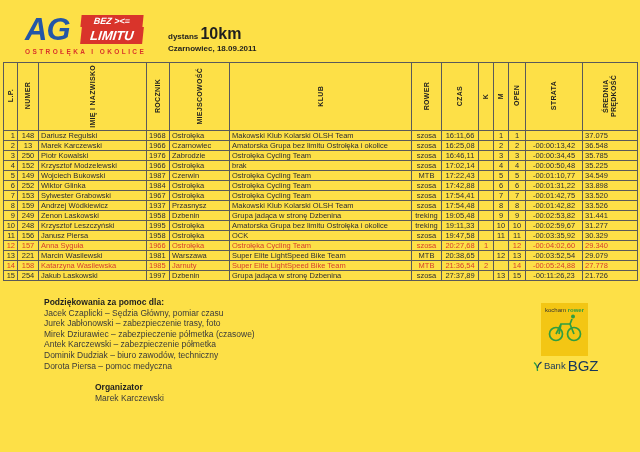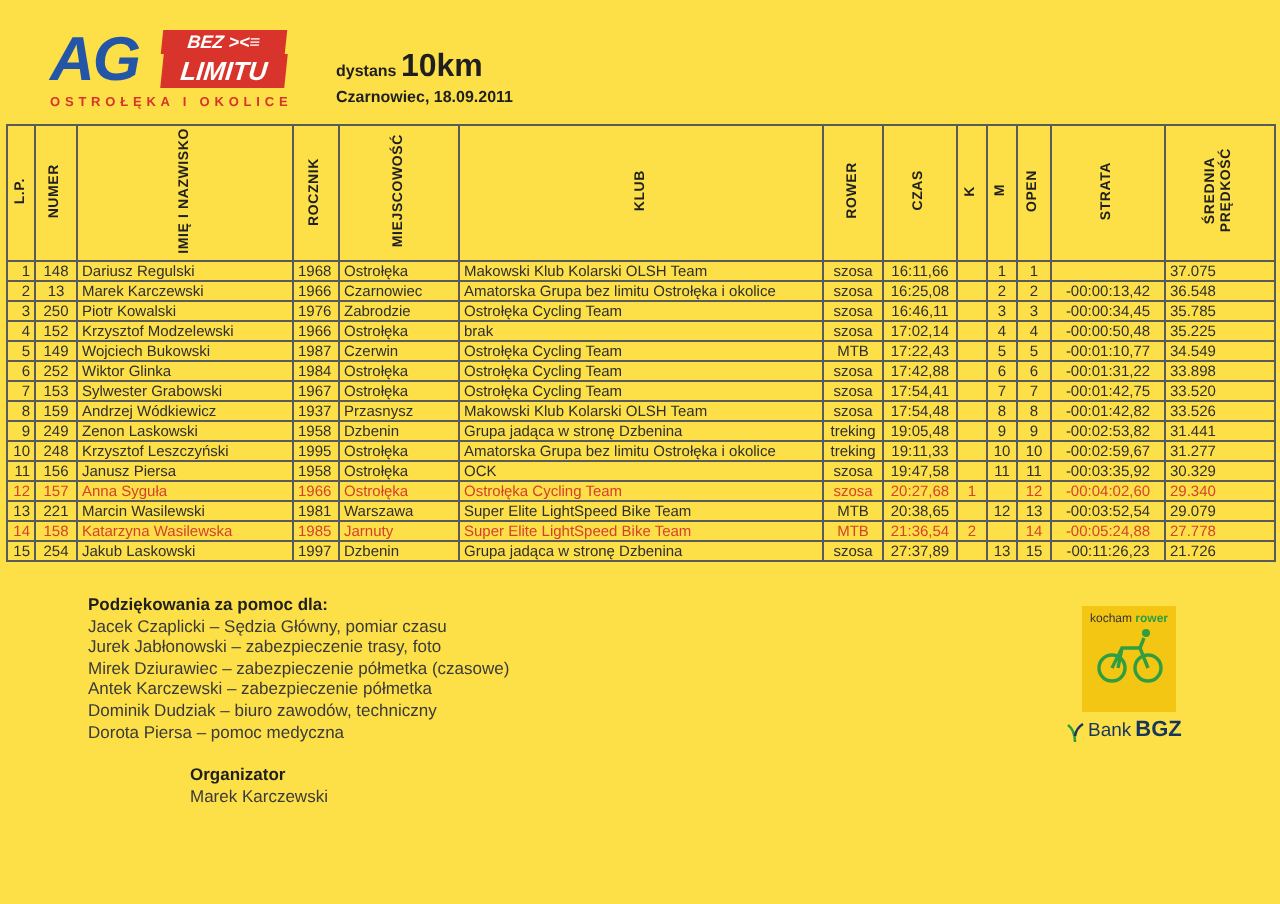--- a/index.html
+++ b/index.html
@@ -55,21 +55,21 @@
     line-height:10px; color:#3a3a3a; }
   #judge .ttl { font-weight:bold; color:#1f1f1f; }
   
   #kocham { position:absolute; left:541px; top:303px; width:47px; height:53px;
     background:#f3c614; text-align:center; padding-top:4px; }
   #kocham .txt { font-size:6px; color:#333; }
   #kocham .txt b { color:#2f9e41; }
   #bankbgz { position:absolute; left:533px; top:358px; width:70px; height:14px;
     display:flex; align-items:center; gap:2px; }
   #bankbgz .bank { font-size:9.5px; color:#16365c; }
-  #bankbgz .bgz { font-size:11px; font-weight:bold; color:#16365c; }
+  #bankbgz .bgz { font-size:15px; font-weight:normal; color:#16365c; }
 </style>
 </head>
 <body>
 
 <div id="page">
 
   <div id="logo">
     <span class="logo-ag">AG</span>
     <span class="logo-redbox logo-bez">BEZ &gt;&lt;≡</span>
     <span class="logo-redbox logo-limitu">LIMITU</span>

